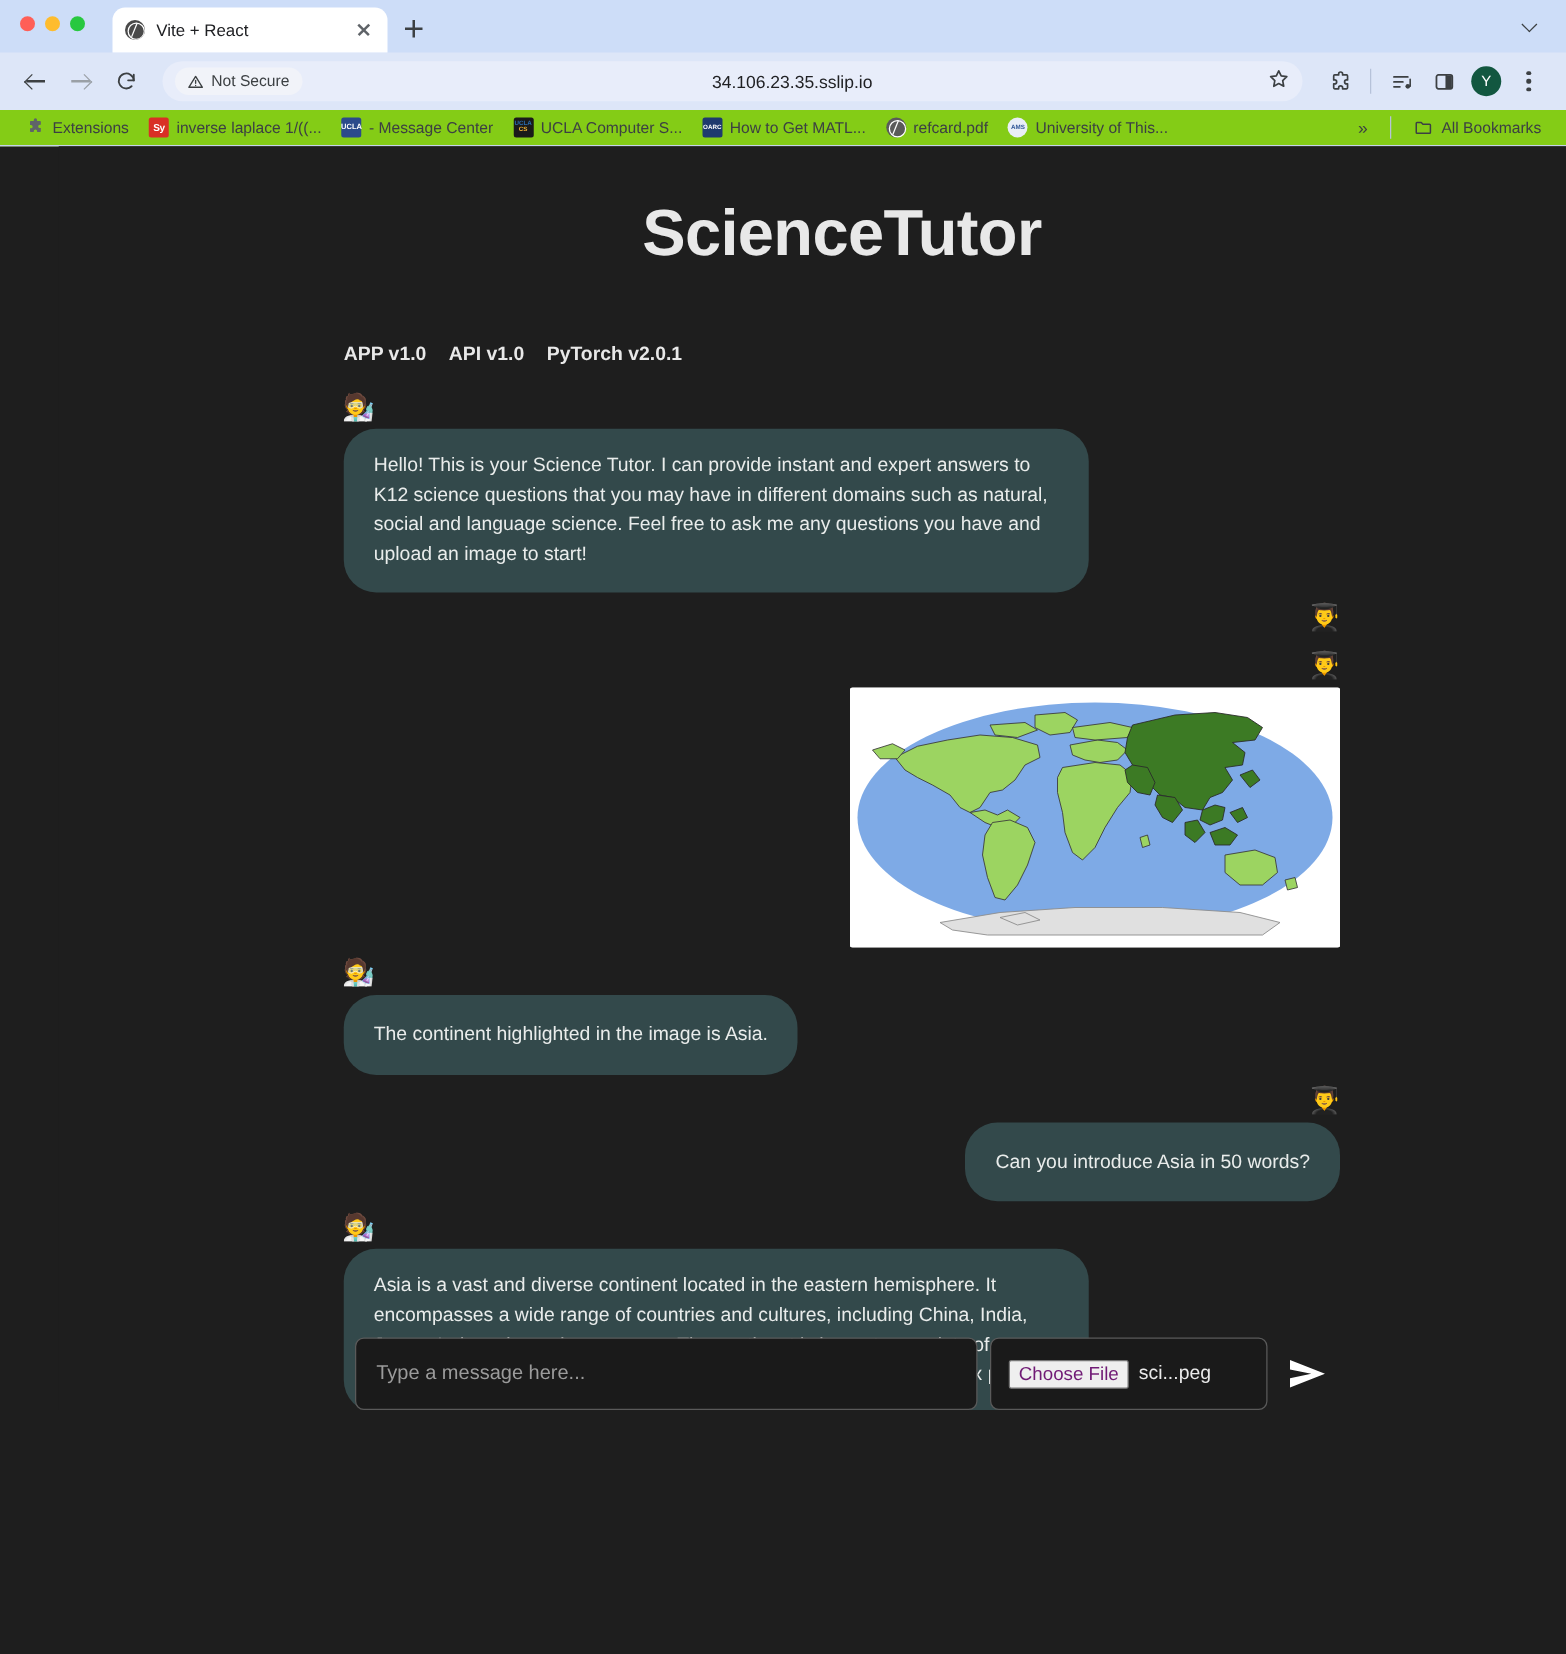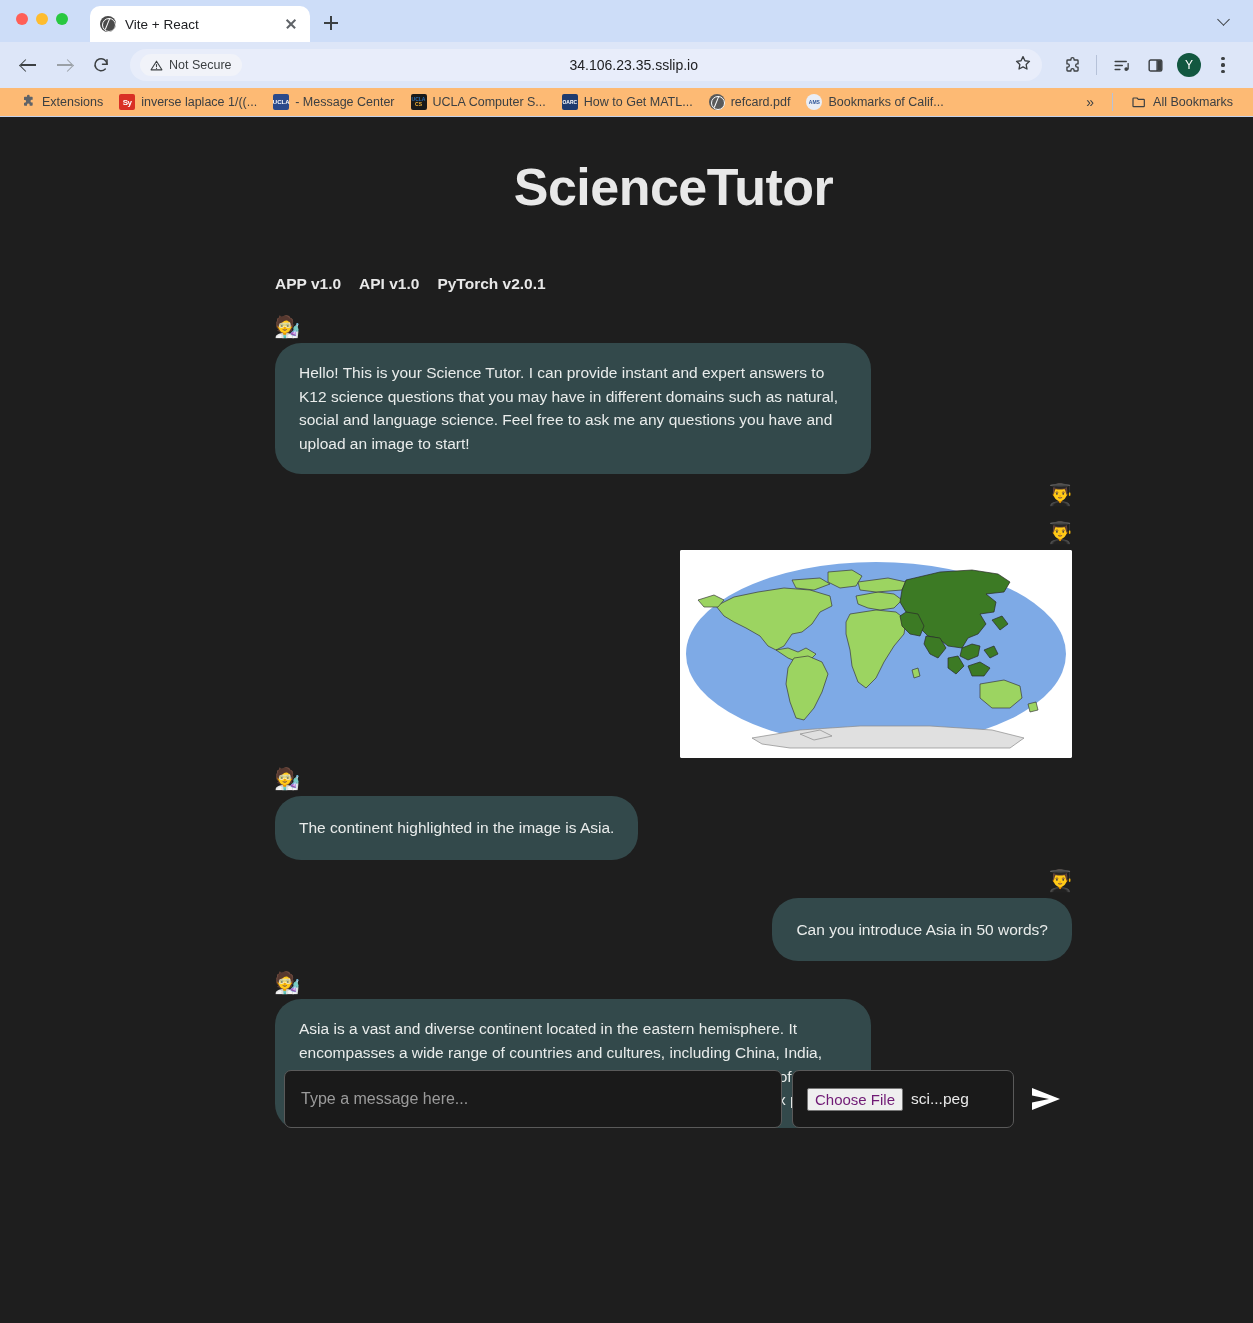--- a/index.html
+++ b/index.html
@@ -167,21 +167,21 @@
     width: 24px; height: 24px; border-radius: 50%;
     background: #125740; color: #fff;
     font-size: 12px; display: flex; align-items: center; justify-content: center;
     cursor: pointer;
   }
   .kebab { width: 20px; display:flex; flex-direction:column; align-items:center; gap:3px; cursor:pointer; }
   .kebab i { width: 3.2px; height: 3.2px; border-radius:50%; background:#3c4043; display:block; }
 
   .bookmarks {
     height: 29px;
-    background: #fdba74;
+    background: #84cc16;
     display: flex;
     align-items: center;
     padding: 0 12px;
     gap: 0px;
     font-size: 12.5px;
     color: #3c4043;
     border-bottom: 1px solid #c5d2ea;
   }
   .bm {
     display: flex; align-items: center; gap: 6px;
@@ -428,21 +428,21 @@
     <div class="bm">
       <span class="bm-ico oarc">OARC</span>
       <span>How to Get MATL...</span>
     </div>
     <div class="bm">
       <span class="bm-ico globe"></span>
       <span>refcard.pdf</span>
     </div>
     <div class="bm">
       <span class="bm-ico ams">AMS</span>
-      <span>Bookmarks of Calif...</span>
+      <span>University of This...</span>
     </div>
 
     <div class="bm-right">
       <span class="bm-more">»</span>
       <span class="bm-vsep"></span>
       <div class="bm">
         <span class="bm-ico">
           <svg width="16" height="16" viewBox="0 0 24 24" fill="none" stroke="#3c4043" stroke-width="1.8" stroke-linejoin="round">
             <path d="M3 7a1 1 0 0 1 1-1h5l2 2h8a1 1 0 0 1 1 1v9a1 1 0 0 1-1 1H4a1 1 0 0 1-1-1z"></path>
           </svg>

